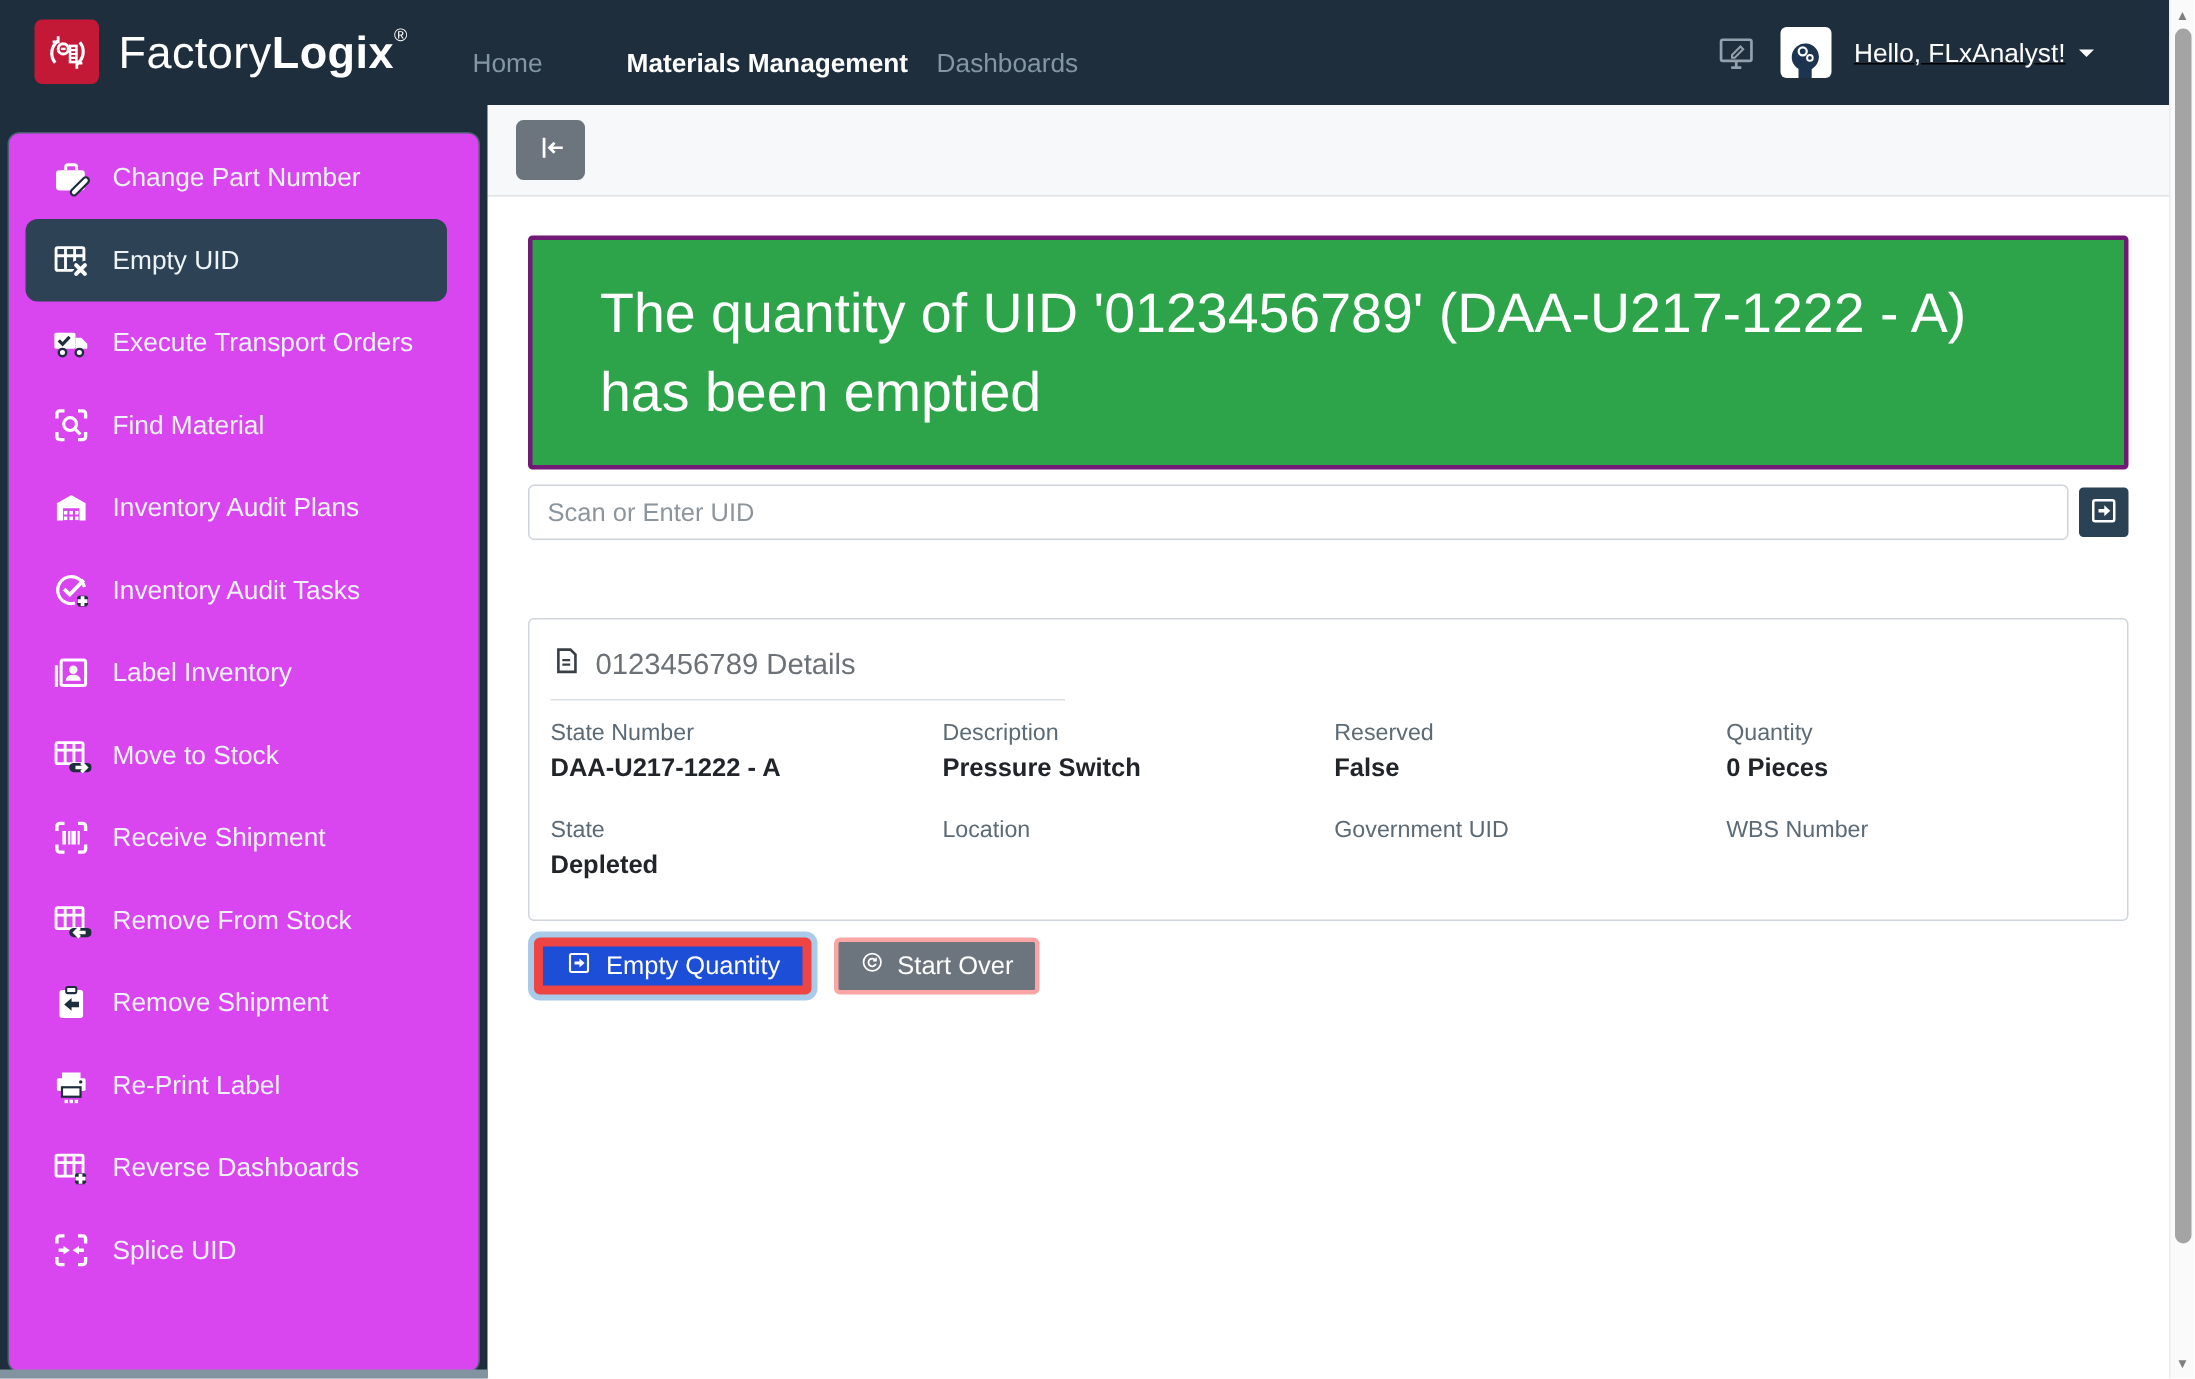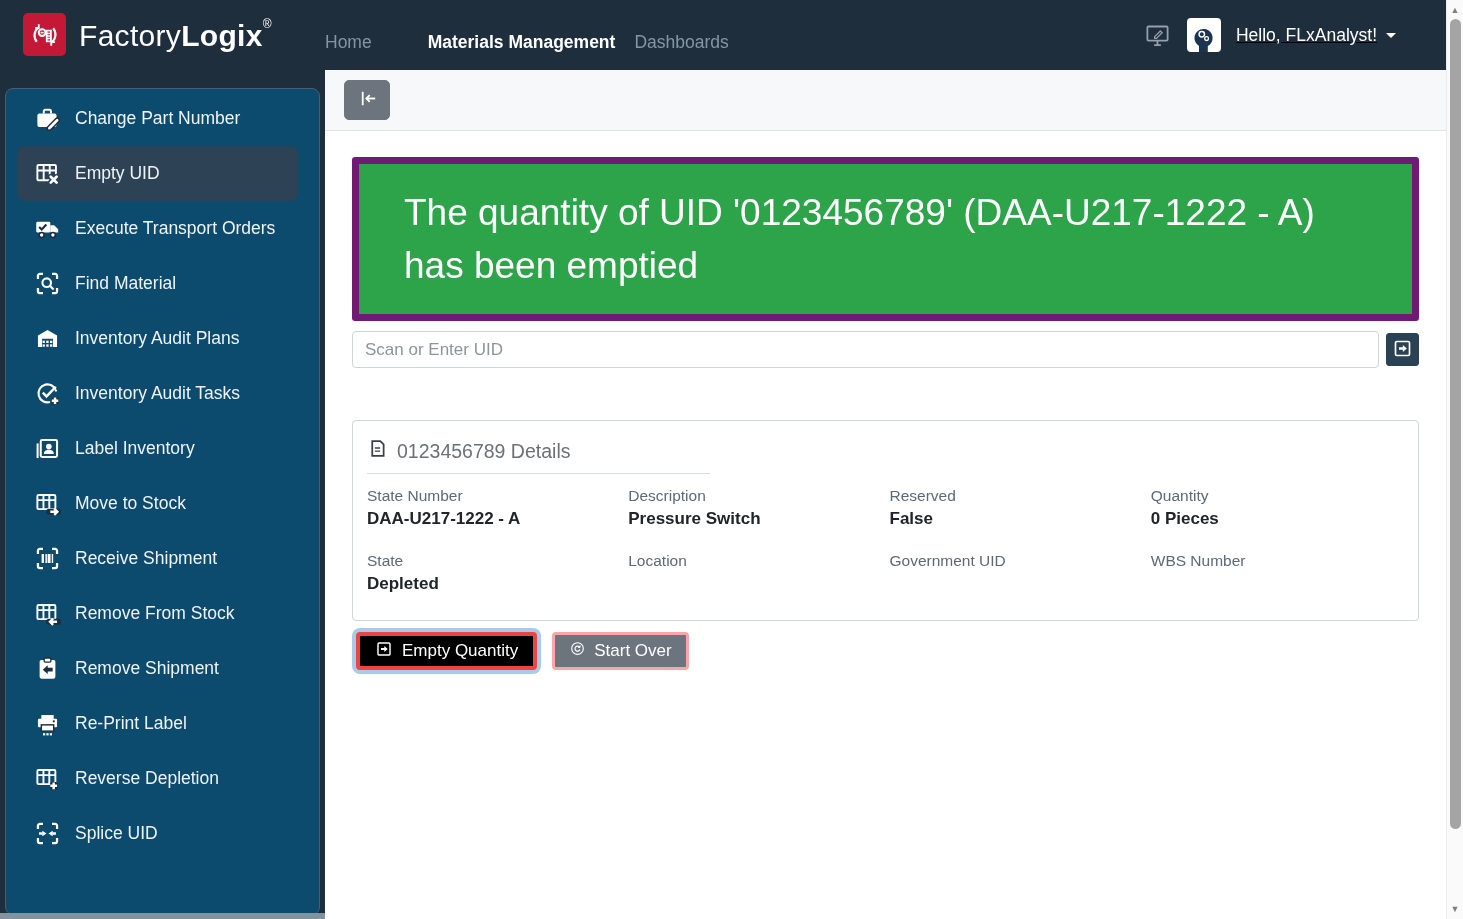--- a/index.html
+++ b/index.html
@@ -19,69 +19,69 @@
   
   .header { position:absolute; top:0; left:0; width:1446px; height:70px;
     background:#1f2e3d; z-index:10; }
   .brand { position:absolute; left:23px; top:13px; display:flex; align-items:center; gap:13px; }
   .brand-logo { width:43px; height:43px; background:#c41837; border-radius:5px;
     display:flex; align-items:center; justify-content:center; }
   .brand-name { color:#fff; font-size:30px; letter-spacing:.3px; white-space:nowrap; }
   .brand-name .light { font-weight:normal; }
   .brand-name .bold { font-weight:bold; }
   .brand-name sup { font-size:12px; vertical-align:18px; }
-  .nav { position:absolute; left:325px; top:0; height:84px; display:flex; align-items:center; }
+  .nav { position:absolute; left:315px; top:0; height:84px; display:flex; align-items:center; }
   .nav-item { color:#8496a3; font-size:17.5px; margin-right:19px; cursor:pointer; white-space:nowrap; }
   .nav-item.active { color:#ffffff; font-weight:bold;padding-left:37px; }
   .header-right { position:absolute; right:50px; top:0; height:70px;
     display:flex; align-items:center; gap:15px;text-decoration:underline; }
   .monitor-btn { width:28px; height:28px; display:flex; align-items:center; justify-content:center; cursor:pointer; }
   .avatar { width:34px; height:34px; background:#ffffff; border-radius:4px;
     display:flex; align-items:flex-end; justify-content:center; overflow:hidden; cursor:pointer; }
   .greeting { color:#ffffff; font-size:17.5px; display:flex; align-items:center; cursor:pointer; white-space:nowrap; }
   .caret { display:inline-block; width:0; height:0; margin-left:9px;
     border-top:5px solid #ffffff; border-left:5px solid transparent; border-right:5px solid transparent; }
   
   .sidebar { position:absolute; top:70px; left:0; width:325px; height:849px; background:#1f2e3d; z-index:5; }
   .sidebar-strip { position:absolute; left:0; bottom:0; width:325px; height:6px; background:#8293a0; }
   .menu-panel { position:absolute; top:18px; left:5px; right:5px; bottom:4px;
-    border:1px solid #46606f; border-radius:8px; background:#0c4a6e; padding-top:2px; overflow:hidden; }
+    border:1px solid #46606f; border-radius:8px; background:#d946ef; padding-top:2px; overflow:hidden; }
   .mitem { height:55px; margin:0 21px 0 11px; border-radius:8px;
     display:flex; align-items:center; padding-left:15px; cursor:pointer; }
   .mitem.active { background:#2d4355; }
   .micon { width:30px; height:30px; margin-right:13px; flex:none;
     display:flex; align-items:center; justify-content:center; }
   .mlabel { color:#eef3f7; font-size:17.5px; white-space:nowrap; }
   
   .main { position:absolute; top:70px; left:325px; width:1121px; height:849px; background:#ffffff; }
   .toolbar { height:61px; background:#f7f8f9; border-bottom:1px solid #e0e4e7;
     display:flex; align-items:center; padding-left:19px; }
   .collapse-btn { width:46px; height:40px; background:#6c757d; border:1px solid #6c757d;
     border-radius:5px; display:flex; align-items:center; justify-content:center; cursor:pointer; }
   .content { padding:26px 27px 0 27px; }
-  .alert-success { background:#2ea44a; border:7px solid #701a75; border-radius:3px;
+  .alert-success { background:#2ea44a; border:3px solid #701a75; border-radius:3px;
     color:#ffffff; font-size:37px; line-height:53px; padding:22px 82px 22px 45px; min-height:148px; }
   .uid-row { margin-top:10px; display:flex; align-items:flex-start; gap:7px; }
   .uid-input { flex:1; height:37px; border:1px solid #ced4da; border-radius:4px;
     padding:0 12px; font-size:17px; color:#495057; outline:none;
     font-family:"Liberation Sans", sans-serif; }
   .uid-input::placeholder { color:#8d959c; }
   .uid-submit { width:33px; height:33px; margin-top:2px; background:#2b4154; border:1px solid #2b4154;
     border-radius:3px; display:flex; align-items:center; justify-content:center; cursor:pointer; }
   .card { margin-top:52px; border:1px solid #cfd5da; border-radius:4px; padding:9px 4px 25px 12px; }
   .card-head { display:flex; align-items:center; gap:9px; padding:8px 2px 9px 2px;
     color:#6b7176; font-size:19.5px; }
   .card-divider { border-bottom:1px solid #d9dee2; width:343px; margin-left:2px; }
   .fields { display:grid; grid-template-columns:repeat(4,1fr); row-gap:22px; padding:13px 2px 0 2px; }
   .f-label { font-size:15.5px; color:#5c6a75; margin-bottom:4px; }
   .f-value { font-size:17px; font-weight:bold; color:#212529; min-height:21px; }
   .actions { margin-top:11px; display:flex; align-items:center; }
   .btn { height:38px; border-radius:4px; color:#ffffff; font-size:17px;
     display:flex; align-items:center; cursor:pointer; font-family:"Liberation Sans", sans-serif; }
-  .btn-primary { background:#000000; border:4px solid #ef4444; padding:0 15px; gap:9px;
+  .btn-primary { background:#1d4ed8; border:6px solid #ef4444; padding:0 15px; gap:9px;
     box-shadow:0 0 0 4px #a9cbe9; margin-left:4px; }
   .btn-secondary { background:#6c757d; border:3px solid #fca5a5; padding:0 14px; gap:8px; margin-left:15px; }
   .btn .blabel { white-space:nowrap; }
 </style>
 </head>
 <body>
 
 <div class="header">
   <div class="brand">
     <span class="brand-logo">
@@ -287,21 +287,21 @@
 
     <div class="mitem">
       <span class="micon">
         <svg viewBox="0 0 24 24" width="27" height="27" fill="none">
           <rect x="3" y="4.5" width="16" height="12.5" rx="1" stroke="#fff" stroke-width="1.7"></rect>
           <path d="M3 9h16M8.4 4.5V17M13.6 4.5V17" stroke="#fff" stroke-width="1.7"></path>
           <path d="M17.5 15.2v6.6M14.2 18.5h6.6" stroke="#1f2e3d" stroke-width="5.2"></path>
           <path d="M17.5 15.5v6M14.5 18.5h6" stroke="#fff" stroke-width="2.2"></path>
         </svg>
       </span>
-      <span class="mlabel">Reverse Depletion</span>
+      <span class="mlabel">Reverse Dashboards</span>
     </div>
 
     <div class="mitem">
       <span class="micon">
         <svg viewBox="0 0 24 24" width="27" height="27" fill="none" stroke="#fff">
           <path d="M8 3.5H5.2A1.7 1.7 0 0 0 3.5 5.2V8" stroke-width="2"></path>
           <path d="M16 3.5h2.8a1.7 1.7 0 0 1 1.7 1.7V8" stroke-width="2"></path>
           <path d="M20.5 16v2.8a1.7 1.7 0 0 1-1.7 1.7H16" stroke-width="2"></path>
           <path d="M8 20.5H5.2a1.7 1.7 0 0 1-1.7-1.7V16" stroke-width="2"></path>
           <path d="M4.5 12h3.2" stroke-width="2.2"></path>

